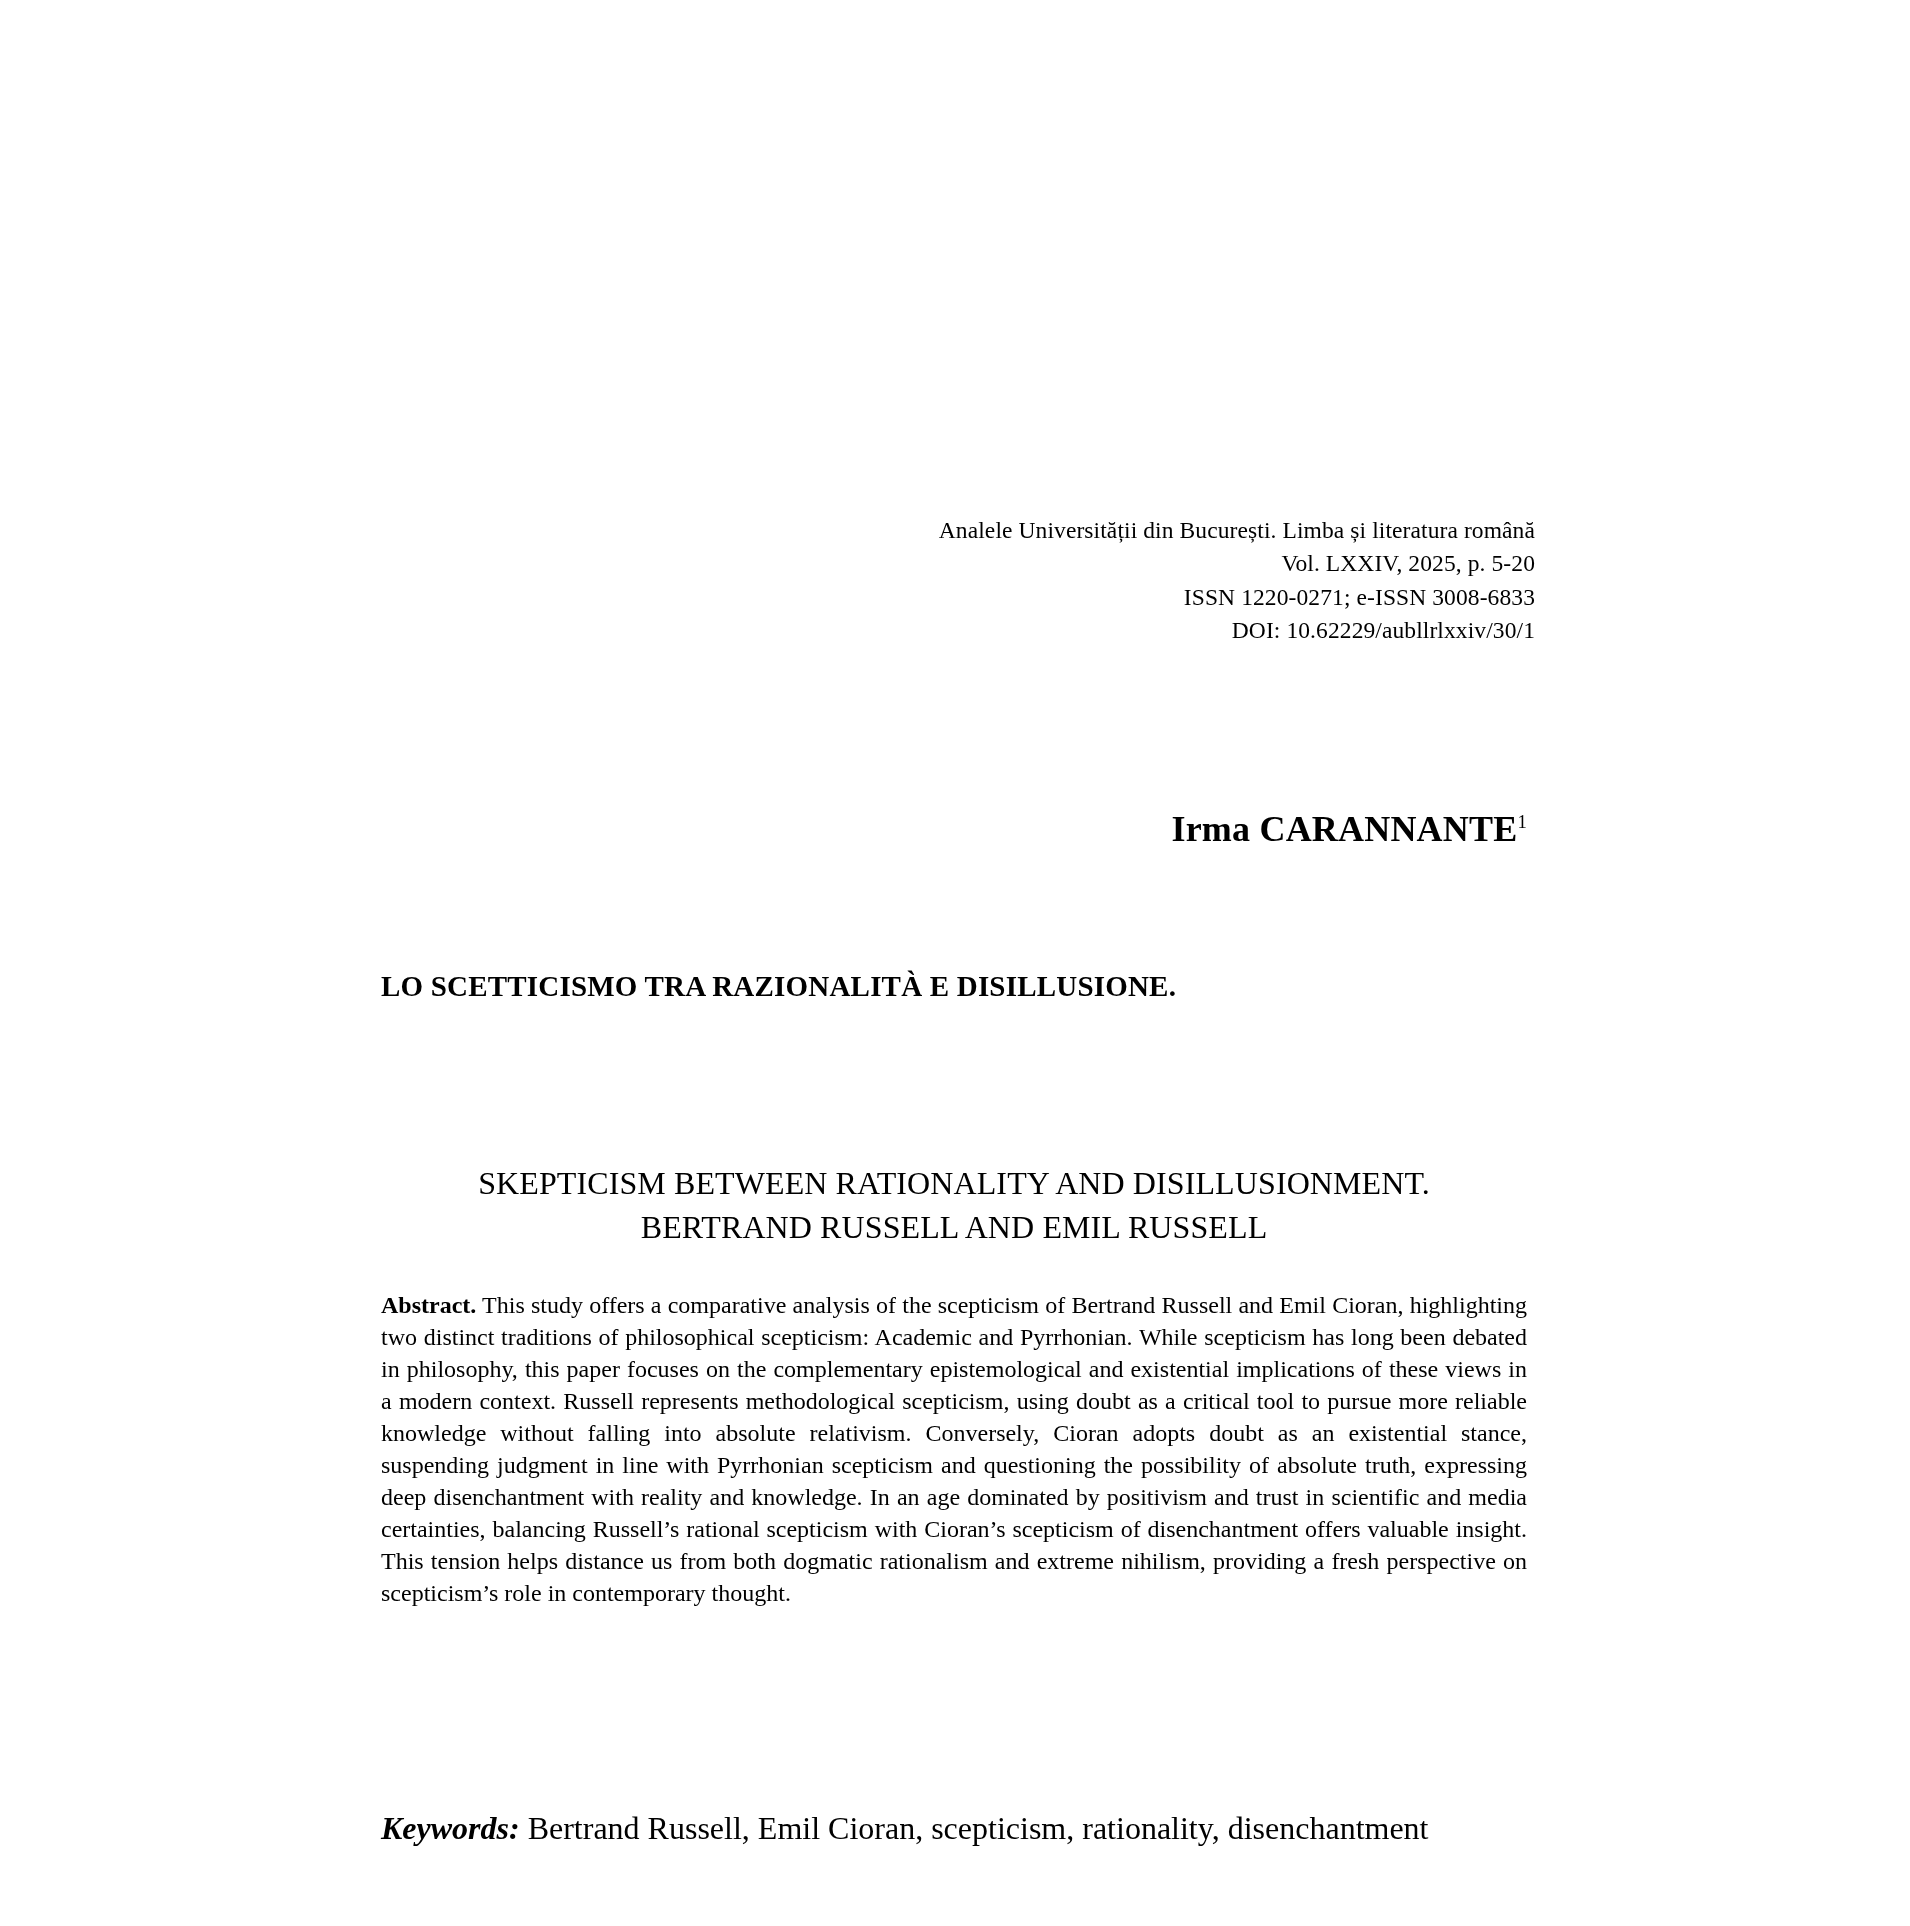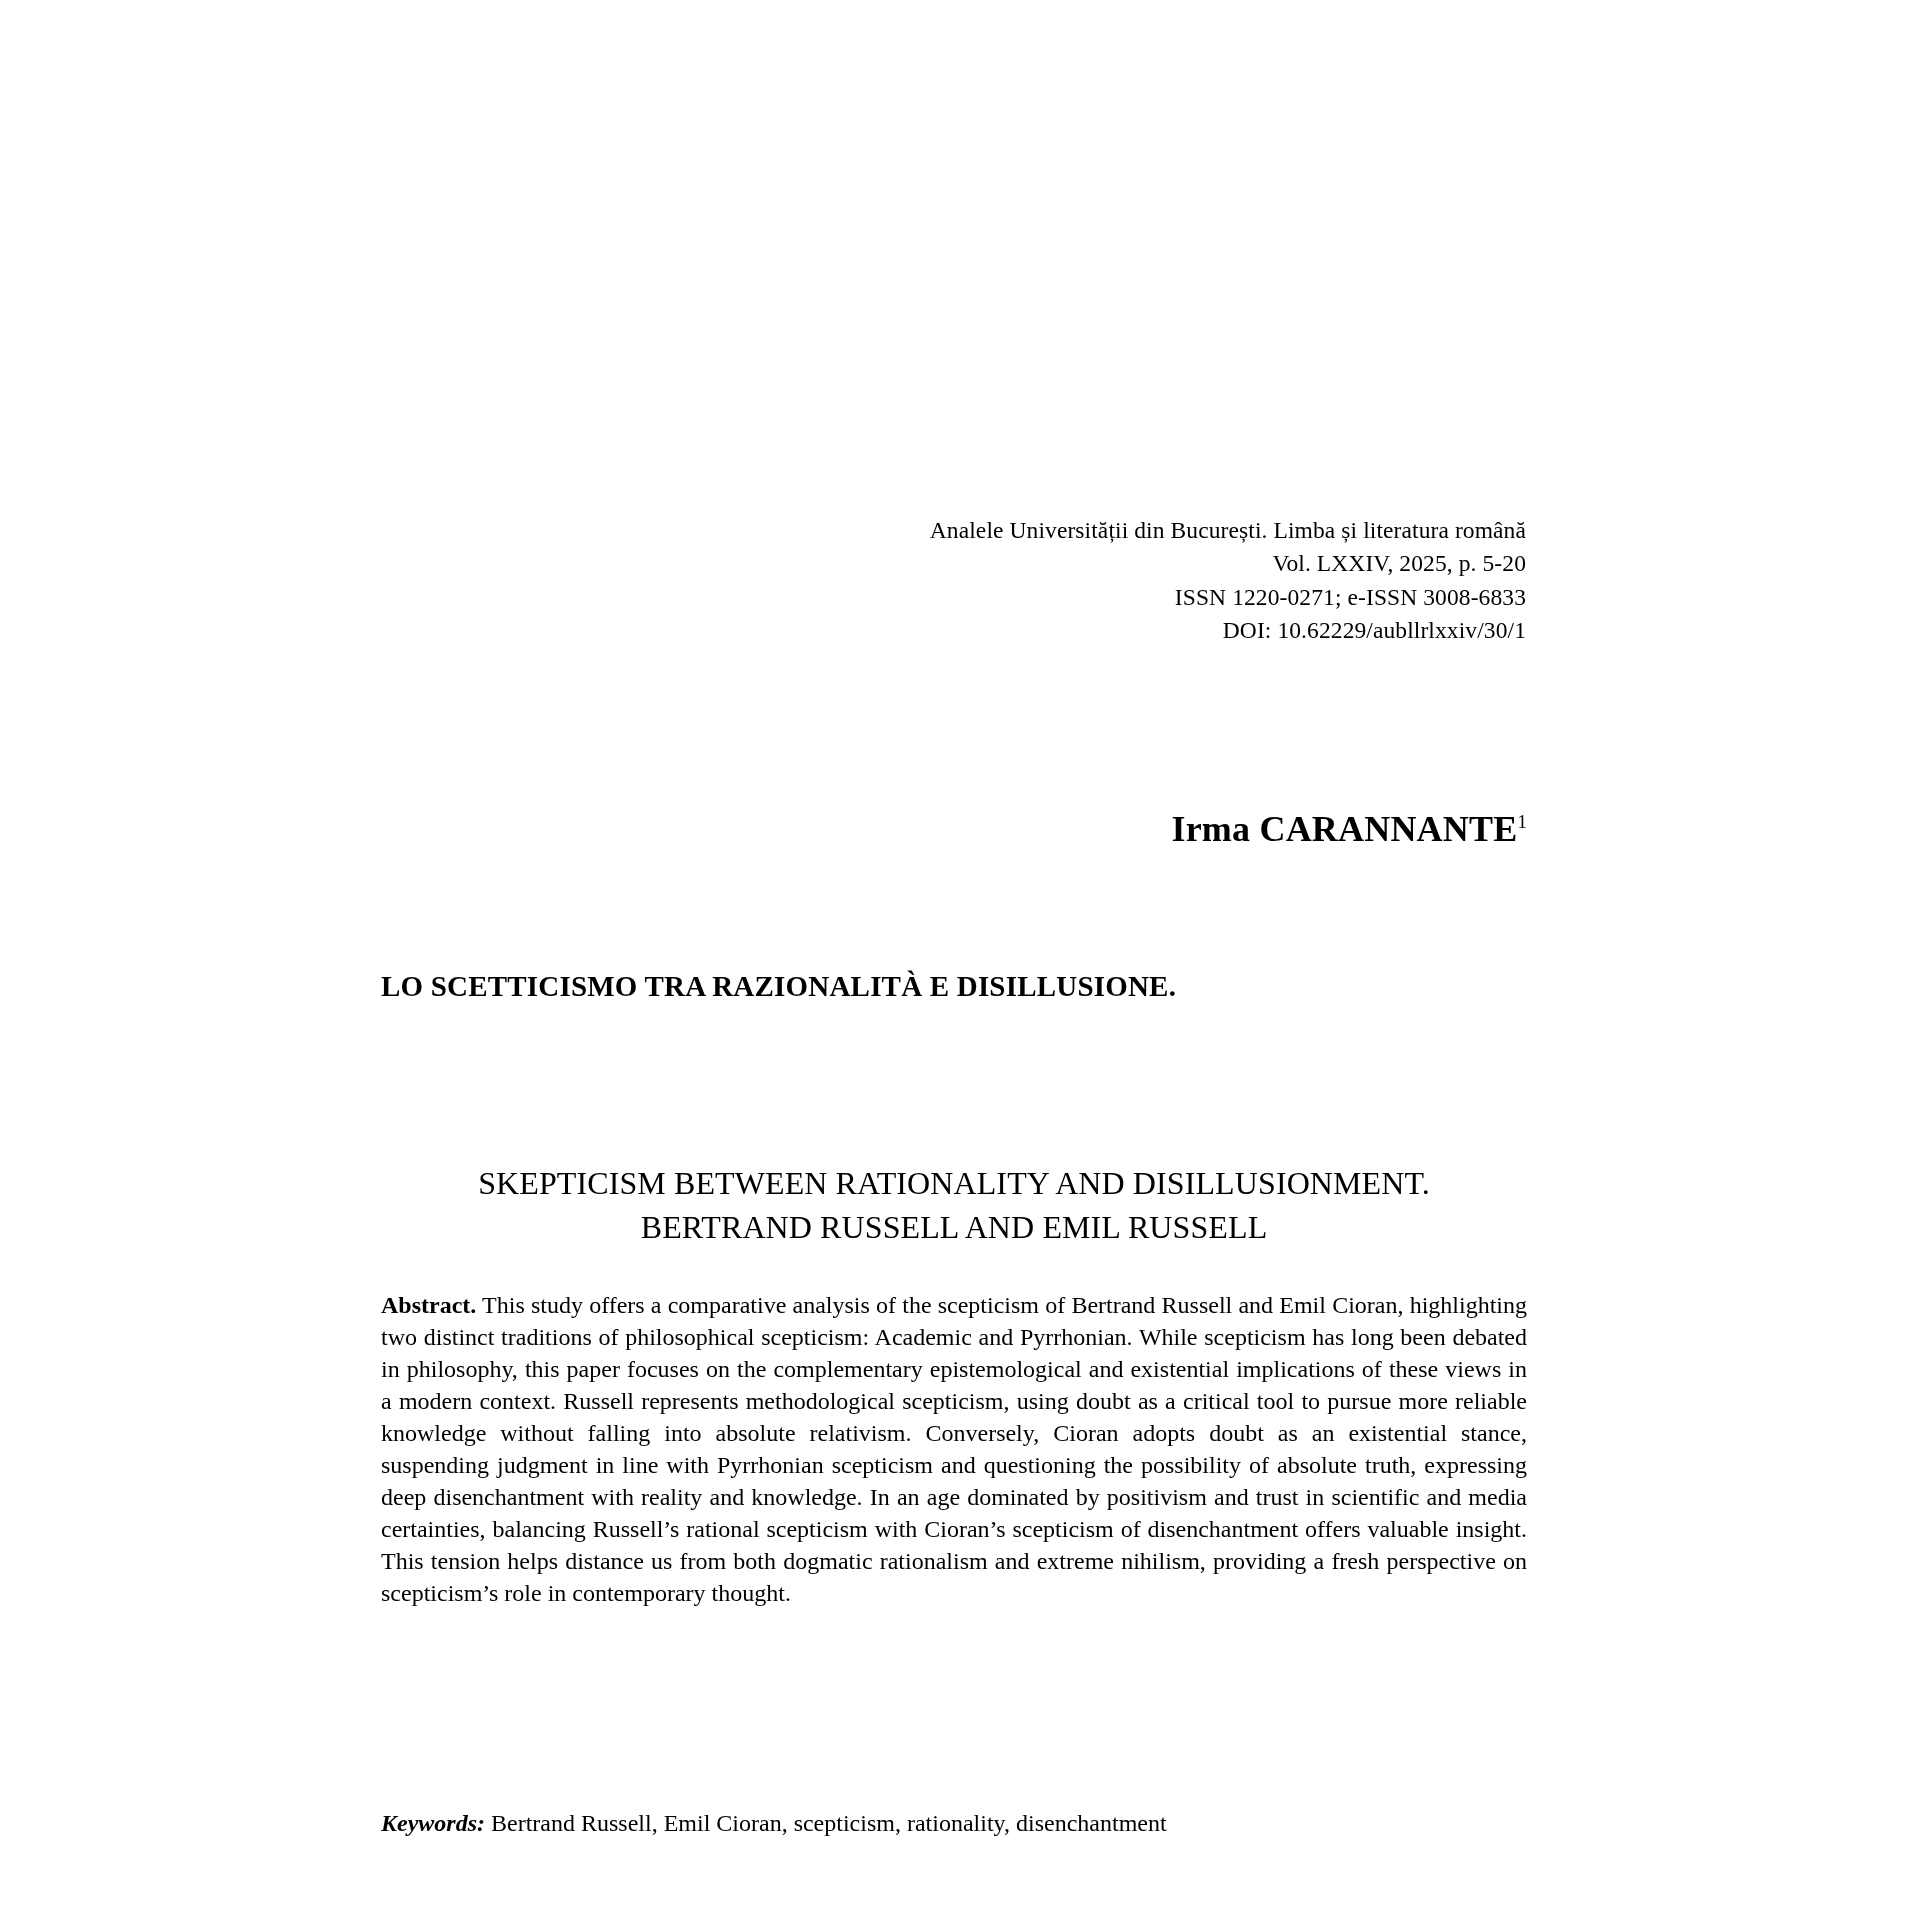--- a/index.html
+++ b/index.html
@@ -14,21 +14,21 @@
     background: #ffffff;
     font-family: "Liberation Serif", "DejaVu Serif", serif;
     color: #000000;
     box-sizing: border-box;
     overflow: hidden;
   }
 
   
   .masthead {
     position: absolute;
-    left: 380px;
+    left: 389px;
     top: 514px;
     width: 1146px;
     text-align: right;
     font-size: 23.5px;
     line-height: 1.42;
     letter-spacing: 0.1px;
   }
   .masthead div { white-space: nowrap; }
 
   
@@ -89,21 +89,21 @@
     text-justify: inter-word;
     hyphens: none;
   }
   .abstract .lbl { font-weight: bold; }
 
   .keywords {
     position: absolute;
     left: 381px;
     top: 1807px;
     width: 1146px;
-    font-size: 24px;
+    font-size: 32px;
     line-height: 1.335;
     text-align: left;
   }
   .keywords .lbl { font-weight: bold; font-style: italic; }
 </style>
 </head>
 <body>
 
 <div class="page">
 

